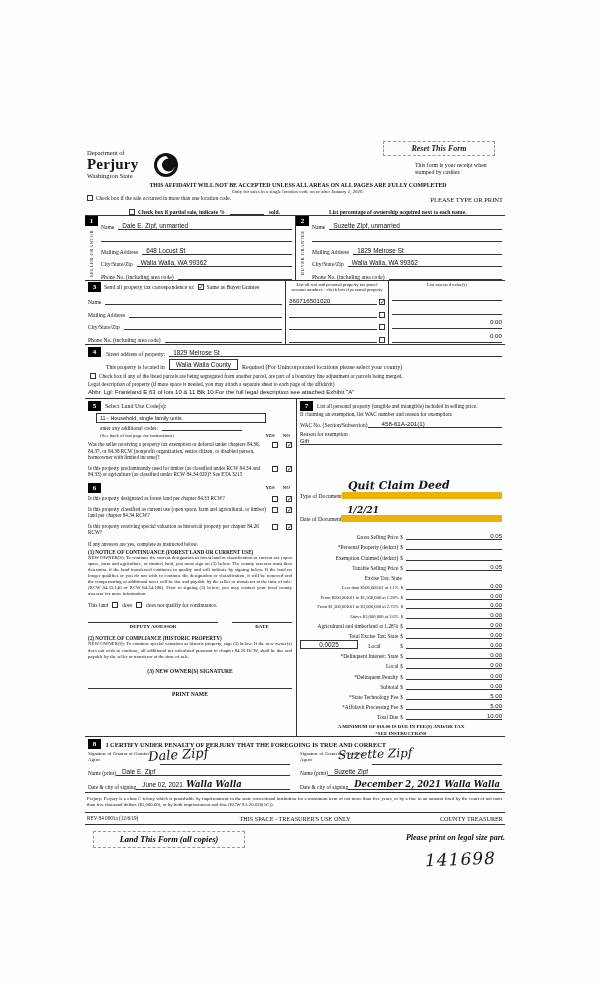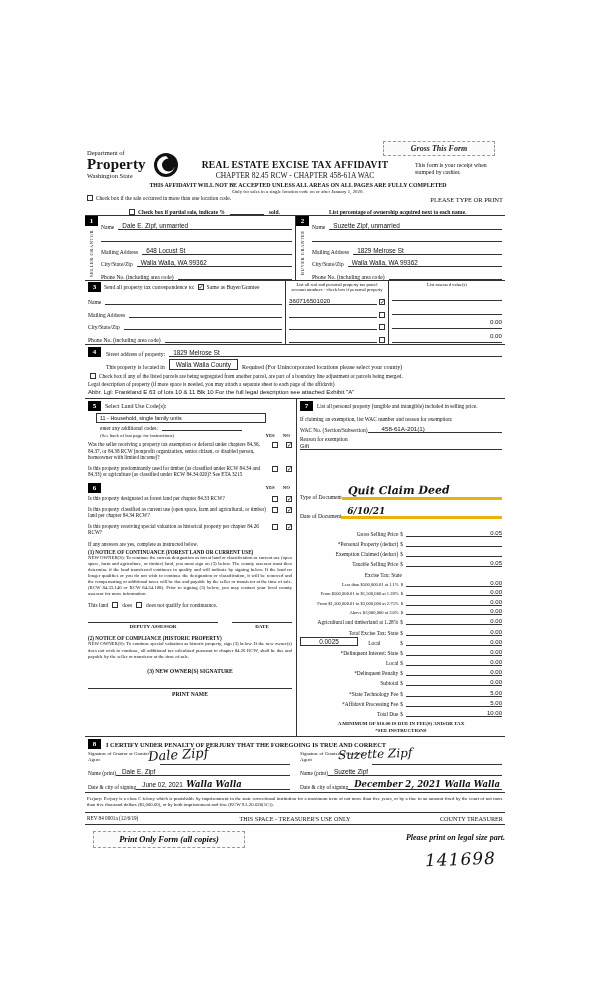--- a/index.html
+++ b/index.html
@@ -82,21 +82,21 @@
   .center-label{text-align:center;font-size:5.6px;font-weight:bold;margin-top:8px}
   .pn-line{border-top:1px solid #333;margin-top:14px}
   
   .s7-blank{height:24px}
   .exemp{font-size:5.4px}
   .wacrow{display:flex;align-items:flex-end;font-size:5.4px;margin-top:3px}
   .wacval{flex:1;border-bottom:1px solid #333;font-family:"Liberation Sans",sans-serif;font-size:6.2px;padding-left:14px}
   .reason{font-size:5.4px;margin-top:3px}
   .gift{font-family:"Liberation Sans",sans-serif;font-size:5.8px;border-bottom:1px solid #333;width:100%;margin-top:1px}
   .docrow{display:flex;align-items:flex-end;font-size:5.6px;margin-top:6px}
-  .docval{flex:1;border-bottom:3px solid #eab308;padding-left:6px}
+  .docval{flex:1;border-bottom:7px solid #eab308;padding-left:6px}
   .handw{font-family:"DejaVu Serif",serif;font-style:italic;font-weight:bold}
   .doc-type{font-size:11px;transform:rotate(-.5deg);display:inline-block}
   .doc-date{font-size:9px}
   #tax-rows{margin-top:8px}
   .tax-row{display:flex;align-items:flex-end;height:10.2px;font-size:5.4px}
   .tax-row.small{font-size:4.6px;height:9.4px}
   .tlabel{flex:1;text-align:right}
   .tdollar{padding:0 3px 0 2px}
   .tvalue{width:96px;border-bottom:1px solid #333;text-align:right;font-family:"Liberation Sans",sans-serif;font-size:6px}
   .tax-row.hdr .tlabel{padding-right:100px}
@@ -127,36 +127,32 @@
   .legal-note{position:absolute;right:0px;top:8px;font:italic bold 8px "Liberation Serif",serif}
   .stamp{position:absolute;left:340px;top:24px;font-family:"DejaVu Serif",serif;font-style:italic;font-size:17px;transform:rotate(-2deg);letter-spacing:1px}
 </style>
 </head>
 <body>
 
 <div class="page">
 <div id="form">
 
   <div class="masthead">
-    <button class="reset-btn">Gross This Form</button>
+    <button class="reset-btn">Reset This Form</button>
     <div class="logo-block">
       <div class="dept1">Department of</div>
-      <div class="dept2">Property</div>
+      <div class="dept2">Perjury</div>
       <div class="dept3">Washington State</div>
       <span class="logo-mark">
         <svg width="26" height="26" viewBox="0 0 26 26">
               <circle cx="13" cy="13" r="12" fill="#111"></circle>
               <path d="M13 4 a9 9 0 1 0 9 9 a6.5 6.5 0 1 1 -6.5 -6.5 z" fill="#fff"></path>
               <circle cx="13" cy="13" r="3.2" fill="#111"></circle>
             </svg>
       </span>
-    </div>
-    <div class="title-block">
-      <div class="title-main">REAL ESTATE EXCISE TAX AFFIDAVIT</div>
-      <div class="title-sub">CHAPTER 82.45 RCW - CHAPTER 458-61A WAC</div>
     </div>
     <div class="receipt-note">This form is your receipt when stamped by cashier.</div>
     <div class="warn-line">THIS AFFIDAVIT WILL NOT BE ACCEPTED UNLESS ALL AREAS ON ALL PAGES ARE FULLY COMPLETED</div>
     <div class="only-note">Only for sales in a single location code on or after January 1, 2020.</div>
     <div class="type-print">PLEASE TYPE OR PRINT</div>
     <div class="multi-loc">
       <span class="cb"></span>
       <span>Check box if the sale occurred in more than one location code.</span>
     </div>
     <div class="partial-row">
@@ -396,21 +392,21 @@
         <span class="wacval">458-61A-201(1)</span>
       </div>
       <div class="reason">Reason for exemption</div>
       <div class="gift">Gift</div>
       <div class="docrow" style="margin-top:34px">
         <span>Type of Document</span>
         <span class="docval"><span class="handw doc-type">Quit Claim Deed</span></span>
       </div>
       <div class="docrow">
         <span>Date of Document</span>
-        <span class="docval"><span class="handw doc-date">6/10/21</span></span>
+        <span class="docval"><span class="handw doc-date">1/2/21</span></span>
       </div>
       <div id="tax-rows">
             <div class="tax-row">
               <span class="tlabel">Gross Selling Price</span>
               <span class="tdollar">$</span>
               <span class="tvalue">0.05</span>
             </div>
             <div class="tax-row">
               <span class="tlabel">*Personal Property (deduct)</span>
               <span class="tdollar">$</span>
@@ -545,19 +541,19 @@
 
   <div class="perjury">Perjury: Perjury is a class C felony which is punishable by imprisonment in the state correctional institution for a maximum term of not more than five years, or by a fine in an amount fixed by the court of not more than five thousand dollars ($5,000.00), or by both imprisonment and fine (RCW 9A.20.020(1C)).</div>
 
   <div class="footrow">
     <span class="rev">REV 84 0001a (12/6/19)</span>
     <span class="tre">THIS SPACE - TREASURER'S USE ONLY</span>
     <span class="cty">COUNTY TREASURER</span>
   </div>
 
   <div class="actions">
-    <button class="print-btn">Print Only Form (all copies)</button>
+    <button class="print-btn">Land This Form (all copies)</button>
     <span class="legal-note">Please print on legal size part.</span>
     <span class="stamp">141698</span>
   </div>
 
 </div>
 </div>
 
 </body></html>

